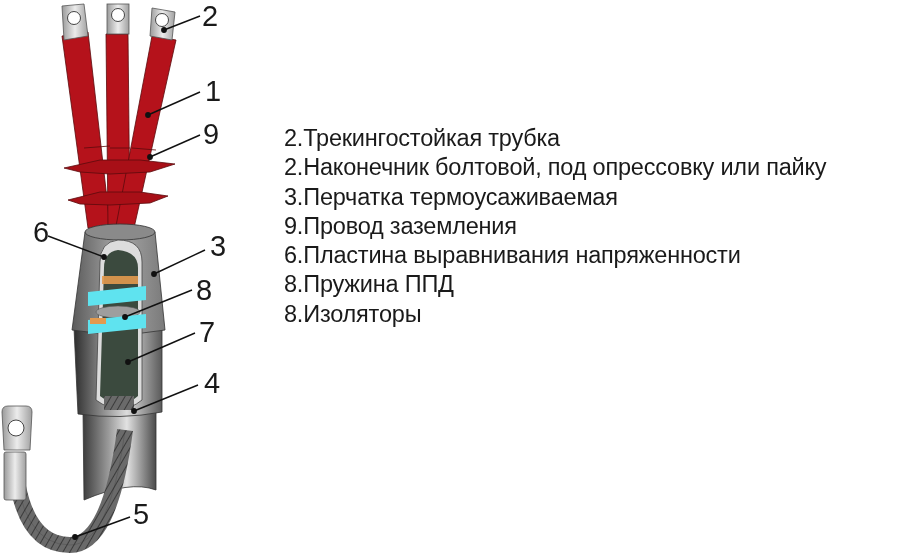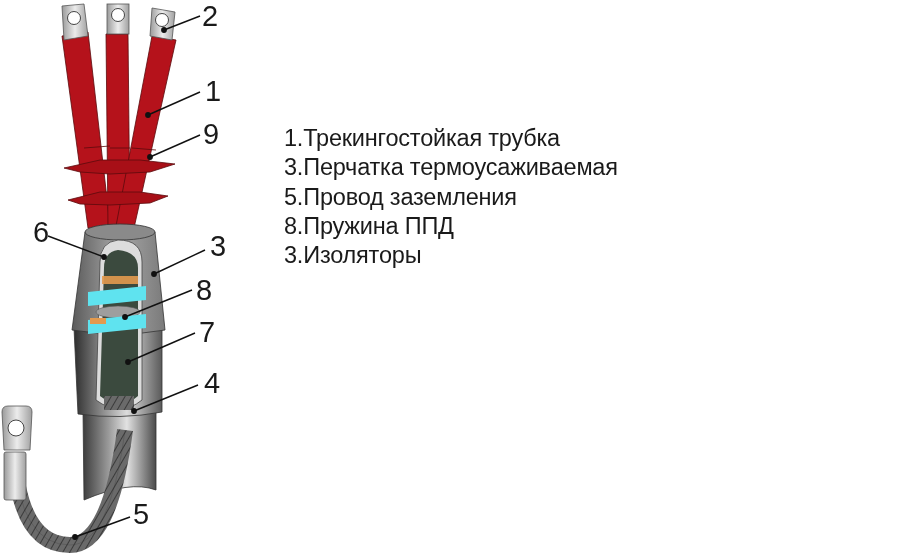--- a/index.html
+++ b/index.html
@@ -122,18 +122,20 @@
 <div class="callout-num" style="left:205px;top:77px;">1</div>
 <div class="callout-num" style="left:203px;top:120px;">9</div>
 <div class="callout-num" style="left:33px;top:218px;">6</div>
 <div class="callout-num" style="left:210px;top:232px;">3</div>
 <div class="callout-num" style="left:196px;top:276px;">8</div>
 <div class="callout-num" style="left:199px;top:318px;">7</div>
 <div class="callout-num" style="left:204px;top:369px;">4</div>
 <div class="callout-num" style="left:133px;top:500px;">5</div>
 
 <div class="legend">
-  <div>1.Трекингостойкая трубка</div>
+  <div>2.Трекингостойкая трубка</div>
+  <div>2.Наконечник болтовой, под опрессовку или пайку</div>
   <div>3.Перчатка термоусаживаемая</div>
-  <div>5.Провод заземления</div>
+  <div>9.Провод заземления</div>
+  <div>6.Пластина выравнивания напряженности</div>
   <div>8.Пружина ППД</div>
-  <div>3.Изоляторы</div>
+  <div>8.Изоляторы</div>
 </div>
 
 </body></html>

